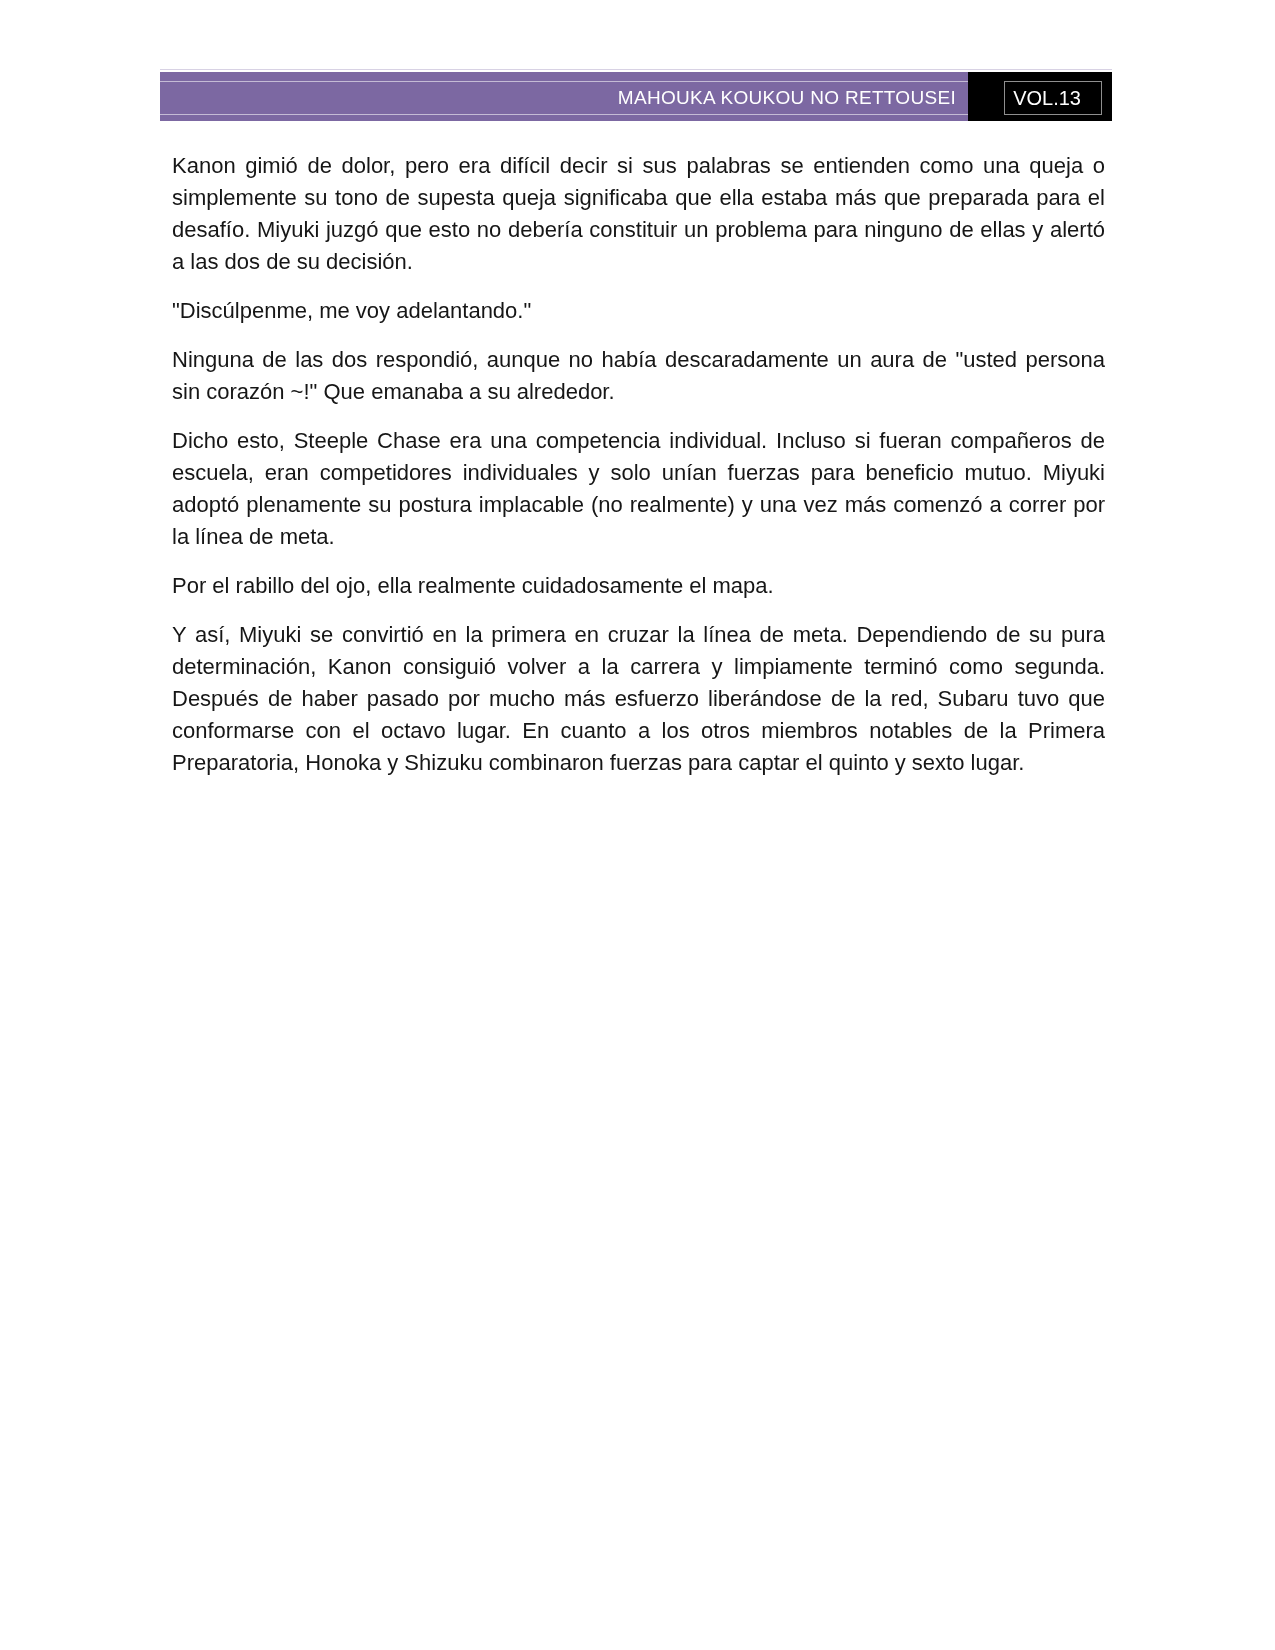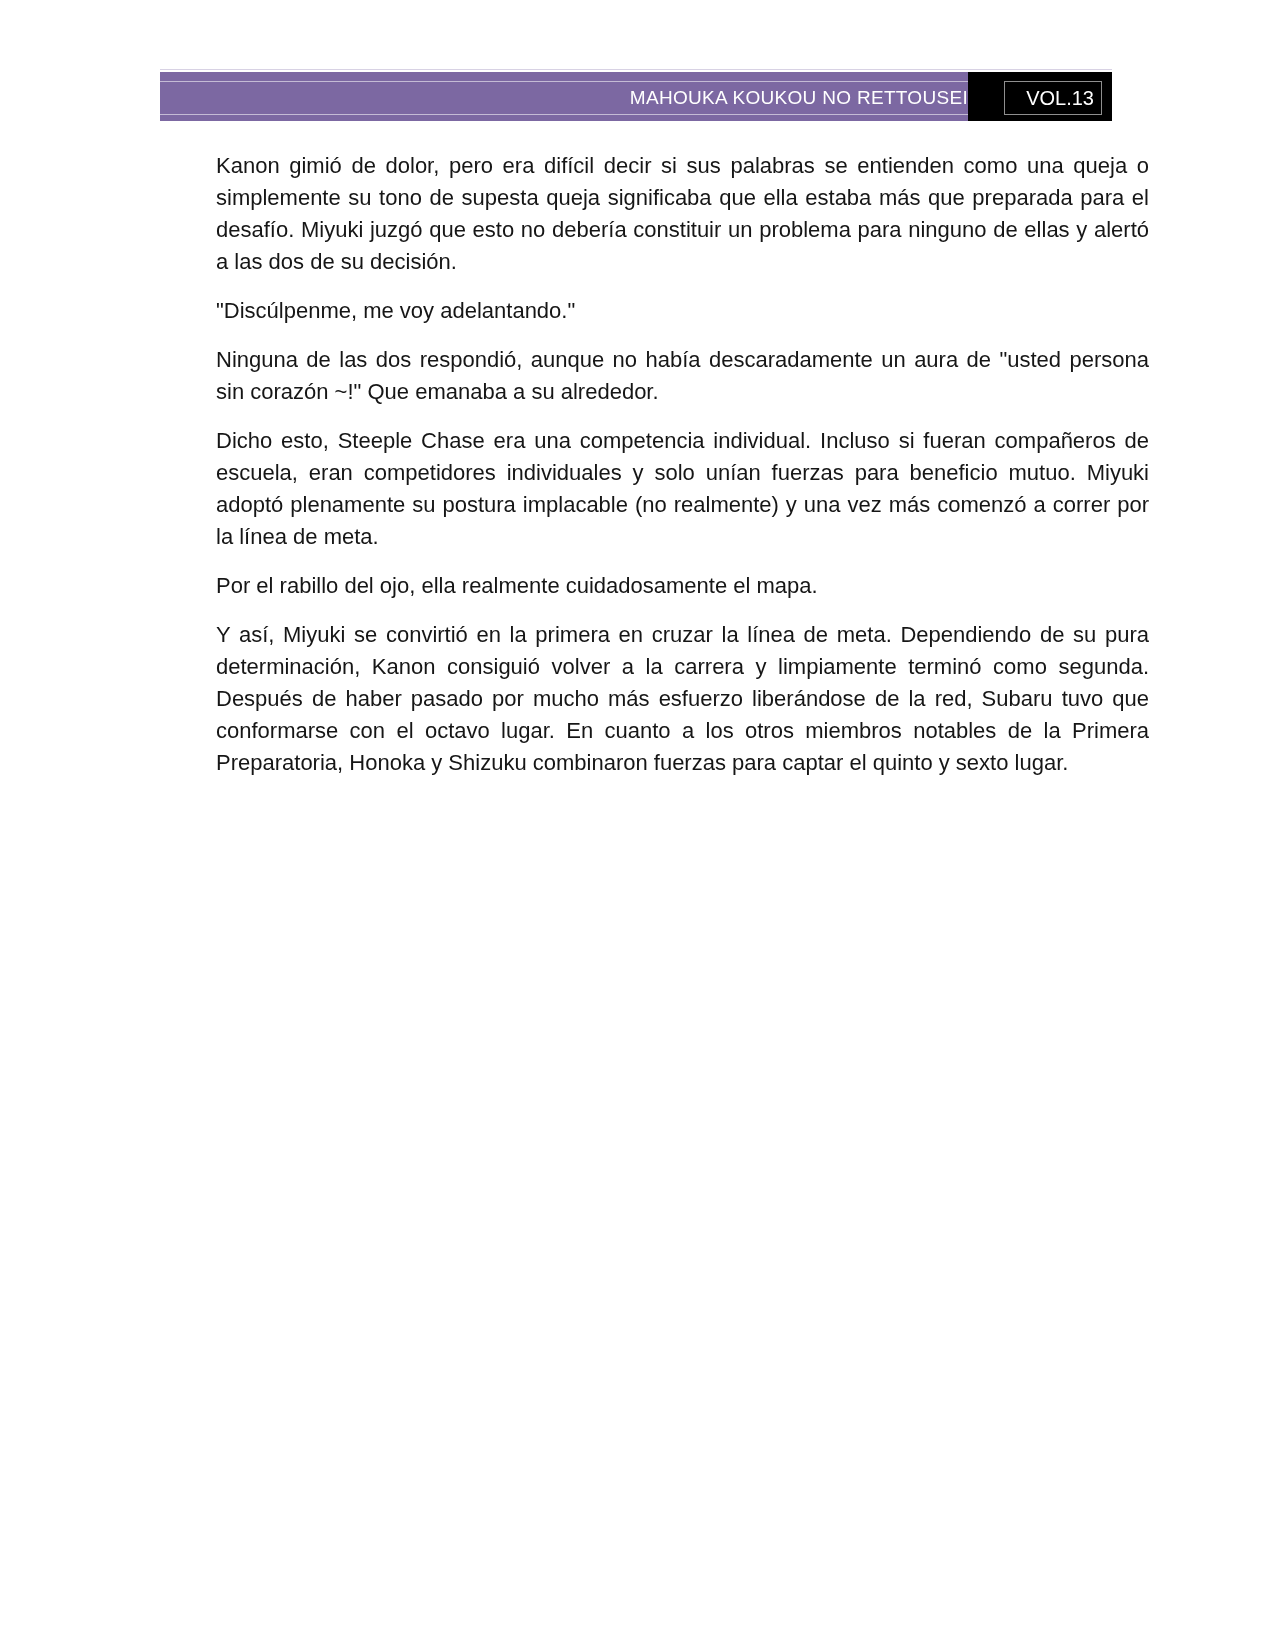--- a/index.html
+++ b/index.html
@@ -42,21 +42,21 @@
       position: absolute;
       left: 0;
       right: 0;
       top: 9px;
       bottom: 6px;
       border-top: 1px solid rgba(255,255,255,0.55);
       border-bottom: 1px solid rgba(255,255,255,0.55);
       display: flex;
       align-items: center;
       justify-content: flex-end;
-      padding-right: 0;
+      padding-right: 12px;
     }
     .band-title {
       color: #ffffff;
       font-size: 19px;
       letter-spacing: 0.3px;
       white-space: nowrap;
     }
     .band-black {
       position: relative;
       width: 144px;
@@ -66,36 +66,35 @@
     .band-black .seg-inner {
       position: absolute;
       left: 12px;
       right: 10px;
       top: 9px;
       bottom: 6px;
       border: 1px solid #8f8f8f;
       display: flex;
       align-items: center;
       justify-content: flex-end;
-      padding-right: 7px;
+      padding-right: 20px;
       box-sizing: border-box;
       margin-left: 24px;
     }
     .band-volume {
       color: #ffffff;
       font-size: 20px;
       white-space: nowrap;
     }
     
     .content {
       position: absolute;
       left: 172px;
       top: 150px;
       width: 933px;
-      margin-left: 44px;
     }
     .content p {
       margin: 0 0 17px 0;
       font-size: 22px;
       line-height: 32px;
       color: #161616;
       text-align: justify;
       text-justify: inter-word;
     }
   </style>

